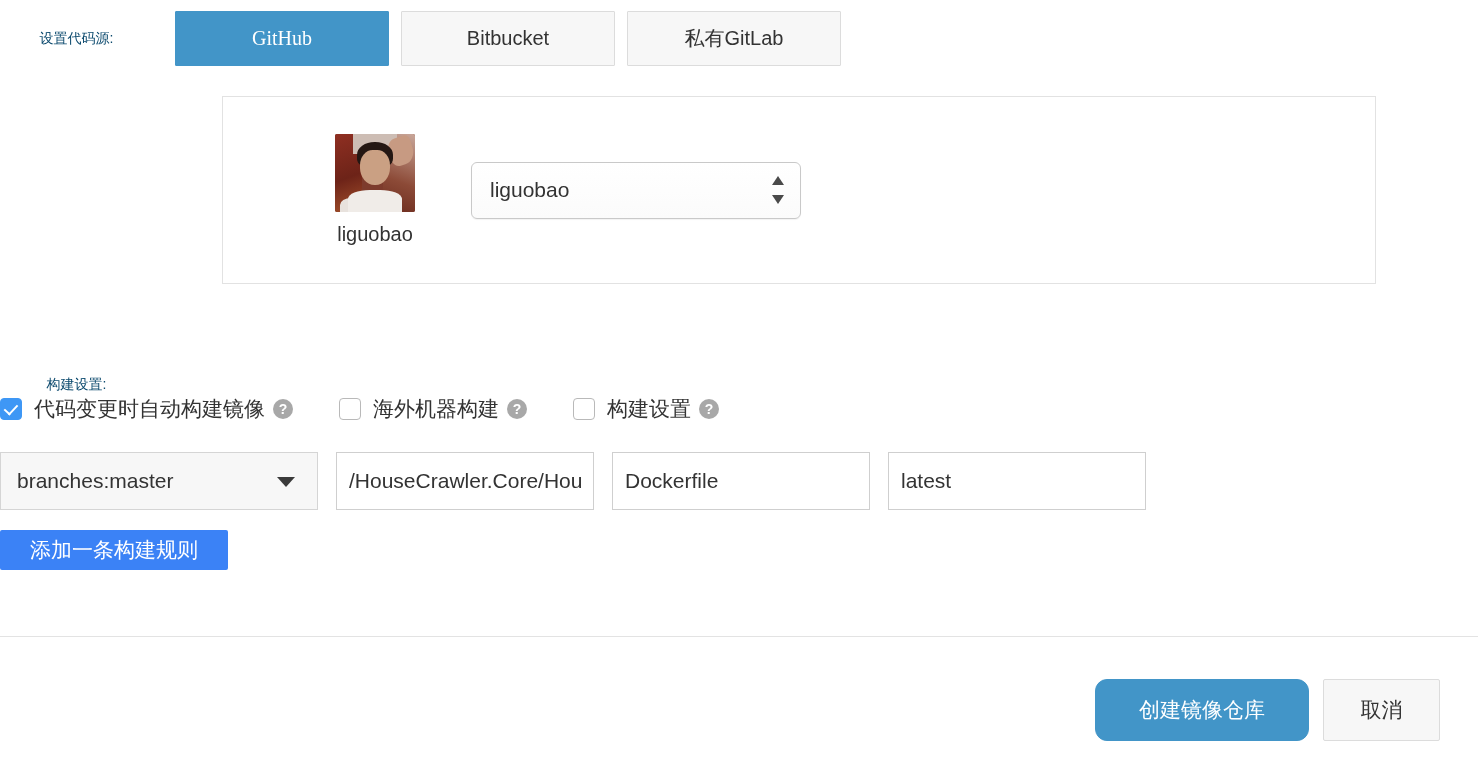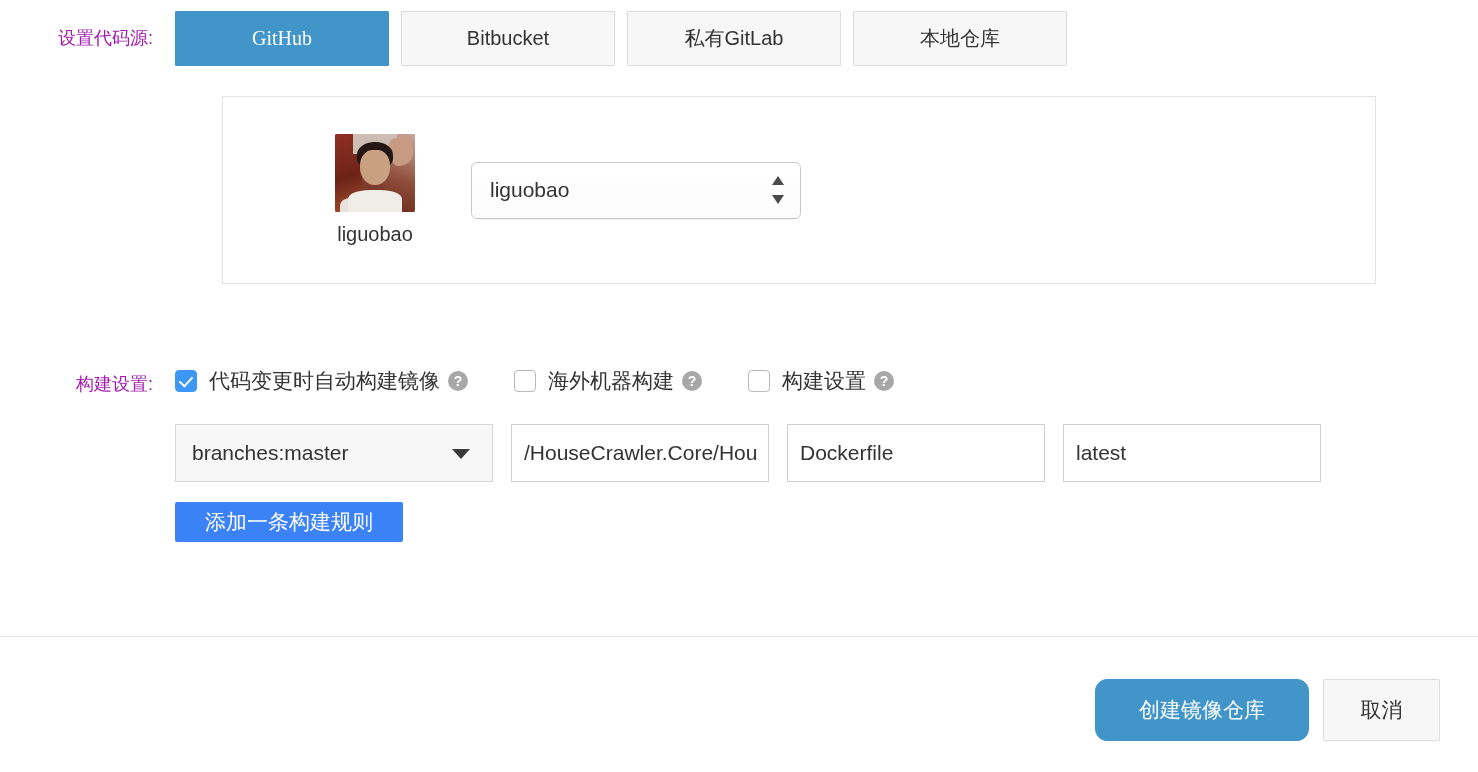--- a/index.html
+++ b/index.html
@@ -16,25 +16,25 @@
     position: relative;
   }
 
   
   .form-row {
     display: flex;
     align-items: flex-start;
   }
   .row-label {
     width: 175px;
-    text-align: right;
+    text-align: center;
     padding-right: 22px;
     box-sizing: border-box;
-    font-size: 18px;
-    color: #a21caf;
+    font-size: 14px;
+    color: #0c4a6e;
     line-height: 24px;
     white-space: nowrap;
   }
 
   
   #source-row {
     padding-top: 11px;
   }
   #source-row .row-label {
     padding-top: 15px;
@@ -172,20 +172,21 @@
     border-right: 6.5px solid transparent;
   }
   .mac-select .stepper i.up { border-bottom: 9px solid #4a4a4a; }
   .mac-select .stepper i.down { border-top: 9px solid #4a4a4a; }
   #select-owner { width: 330px; margin-right: 28px; }
   #select-repo  { width: 330px; }
 
   
   #build-row {
     margin-top: 84px;
+    flex-direction: column;
   }
   #build-row .row-label {
     padding-top: 4px;
   }
   .build-col { }
   .checkbox-line {
     display: flex;
     align-items: center;
     height: 26px;
   }
@@ -361,23 +362,20 @@
   <div class="row-label">设置代码源:</div>
   <div class="tabs">
     <div class="tab active">
       <span>GitHub</span>
     </div>
     <div class="tab">
       <span>Bitbucket</span>
     </div>
     <div class="tab">
       <span>私有GitLab</span>
-    </div>
-    <div class="tab">
-      <span>本地仓库</span>
     </div>
   </div>
 </div>
 
 <div id="repo-panel-wrap">
   <div id="repo-panel">
 
     <div class="account-block">
       <div class="avatar">
         <div class="bg-l"></div>

